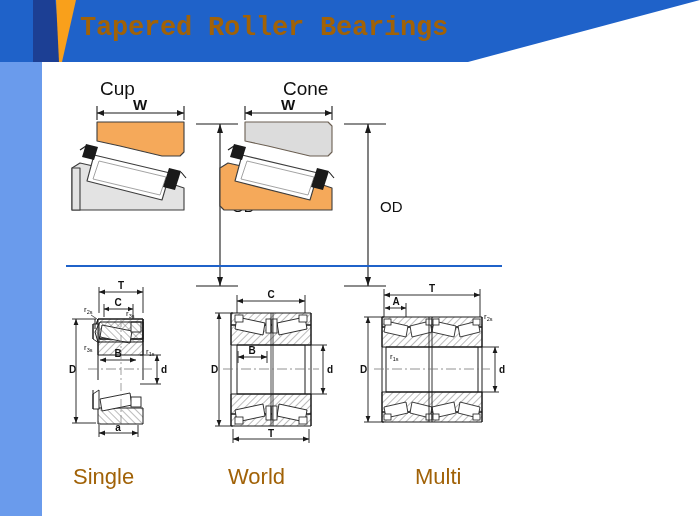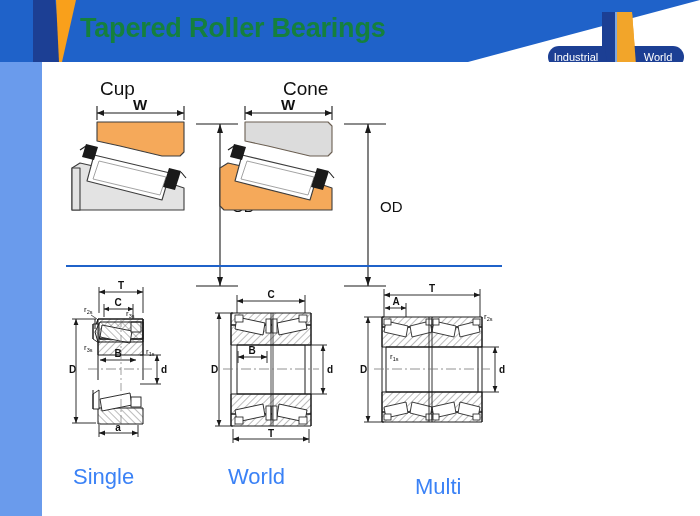--- a/index.html
+++ b/index.html
@@ -43,23 +43,24 @@
     left: 62px; top: 0;
     width: 36px; height: 62px;
     background: #1f62c9;
     clip-path: polygon(14px 0, 36px 0, 36px 62px, 0 62px);
   }
   #slide-title {
     position: absolute;
     left: 80px; top: 13px;
     font-size: 27px;
     font-weight: bold;
-    color: #15803d;
+    color: #a16207;
     letter-spacing: -0.2px;
     white-space: nowrap;
+    font-family: Liberation Mono, monospace;
   }
 
   
   #logo {
     position: absolute;
     left: 540px; top: 6px;
     width: 152px; height: 78px;
   }
 
   
@@ -81,21 +82,21 @@
   .fig-heading {
     position: absolute;
     font-size: 19px;
     color: #101010;
     font-family: "Liberation Sans", sans-serif;
     white-space: nowrap;
   }
   .cat-label {
     position: absolute;
     font-size: 22px;
-    color: #3b82f6;
+    color: #a16207;
     font-family: "Liberation Sans", sans-serif;
     white-space: nowrap;
   }
   #divider {
     position: absolute;
     left: 66px; top: 265px;
     width: 436px; height: 0;
     border-top: 2px solid #1f62c9;
   }
   svg { display: block; overflow: visible; }
@@ -104,41 +105,20 @@
 <body>
 
 <div id="slide">
 
   <div id="header-band"></div>
   <div id="header-navy-wedge"></div>
   <div id="header-orange-wedge"></div>
   <div id="header-blue-wedge2"></div>
   <div id="slide-title">Tapered Roller Bearings</div>
 
-  <div id="logo">
-    <svg width="152" height="78" viewBox="0 0 152 78">
-
-      <g>
-        <polygon points="62,6 75,6 75,72 68,72" fill="#1c3f94"></polygon>
-        <polygon points="77,6 92,6 97,72 77,72" fill="#f2a52a"></polygon>
-        <rect x="62" y="6" width="13" height="66" fill="#1c3f94"></rect>
-      </g>
-
-      <g>
-        <rect x="8" y="40" width="136" height="22" rx="11" ry="11" fill="#1c3f94"></rect>
-        <polygon points="62,6 92,6 97,72 68,72" fill="#1c3f94" opacity="0"></polygon>
-      </g>
-
-      <polygon points="62,6 75,6 75,72 68,72" fill="#1c3f94"></polygon>
-      <polygon points="77,6 92,6 97,72 77,72" fill="#f2a52a"></polygon>
-      <rect x="75" y="6" width="2" height="66" fill="#7fa6dd"></rect>
-      <text x="36" y="55" text-anchor="middle" font-family="Liberation Sans, sans-serif" font-size="11" fill="#ffffff">Industrial</text>
-      <text x="118" y="55" text-anchor="middle" font-family="Liberation Sans, sans-serif" font-size="11" fill="#ffffff">World</text>
-    </svg>
-  </div>
 
   <div id="sidebar-band"></div>
 
   <div id="body-canvas">
 
     <div class="fig-heading" style="left:58px; top:16px;">Cup</div>
     <div class="fig-heading" style="left:202px; top:16px;margin-left:39px;">Cone</div>
 
     <div style="position:absolute; left:20px; top:38px;">
       <svg width="220" height="205" viewBox="0 0 220 205">
@@ -484,16 +464,16 @@
           <polygon points="143,115 140.6,109 145.4,109" fill="#1a1a1a" stroke="none"></polygon>
           <line x1="126" y1="70" x2="147" y2="70"></line>
           <line x1="126" y1="115" x2="147" y2="115"></line>
         </g>
         <text x="147" y="96" font-size="10" font-weight="bold" font-family="Liberation Sans, sans-serif" fill="#101010">d</text>
       </svg>
     </div>
 
     <div class="cat-label" style="left:31px; top:402px;">Single</div>
     <div class="cat-label" style="left:186px; top:402px;">World</div>
-    <div class="cat-label" style="left:373px; top:412px;text-align:center;">Multi</div>
+    <div class="cat-label" style="left:373px; top:402px;text-align:center;">Multi</div>
 
   </div>
 </div>
 
 </body></html>

